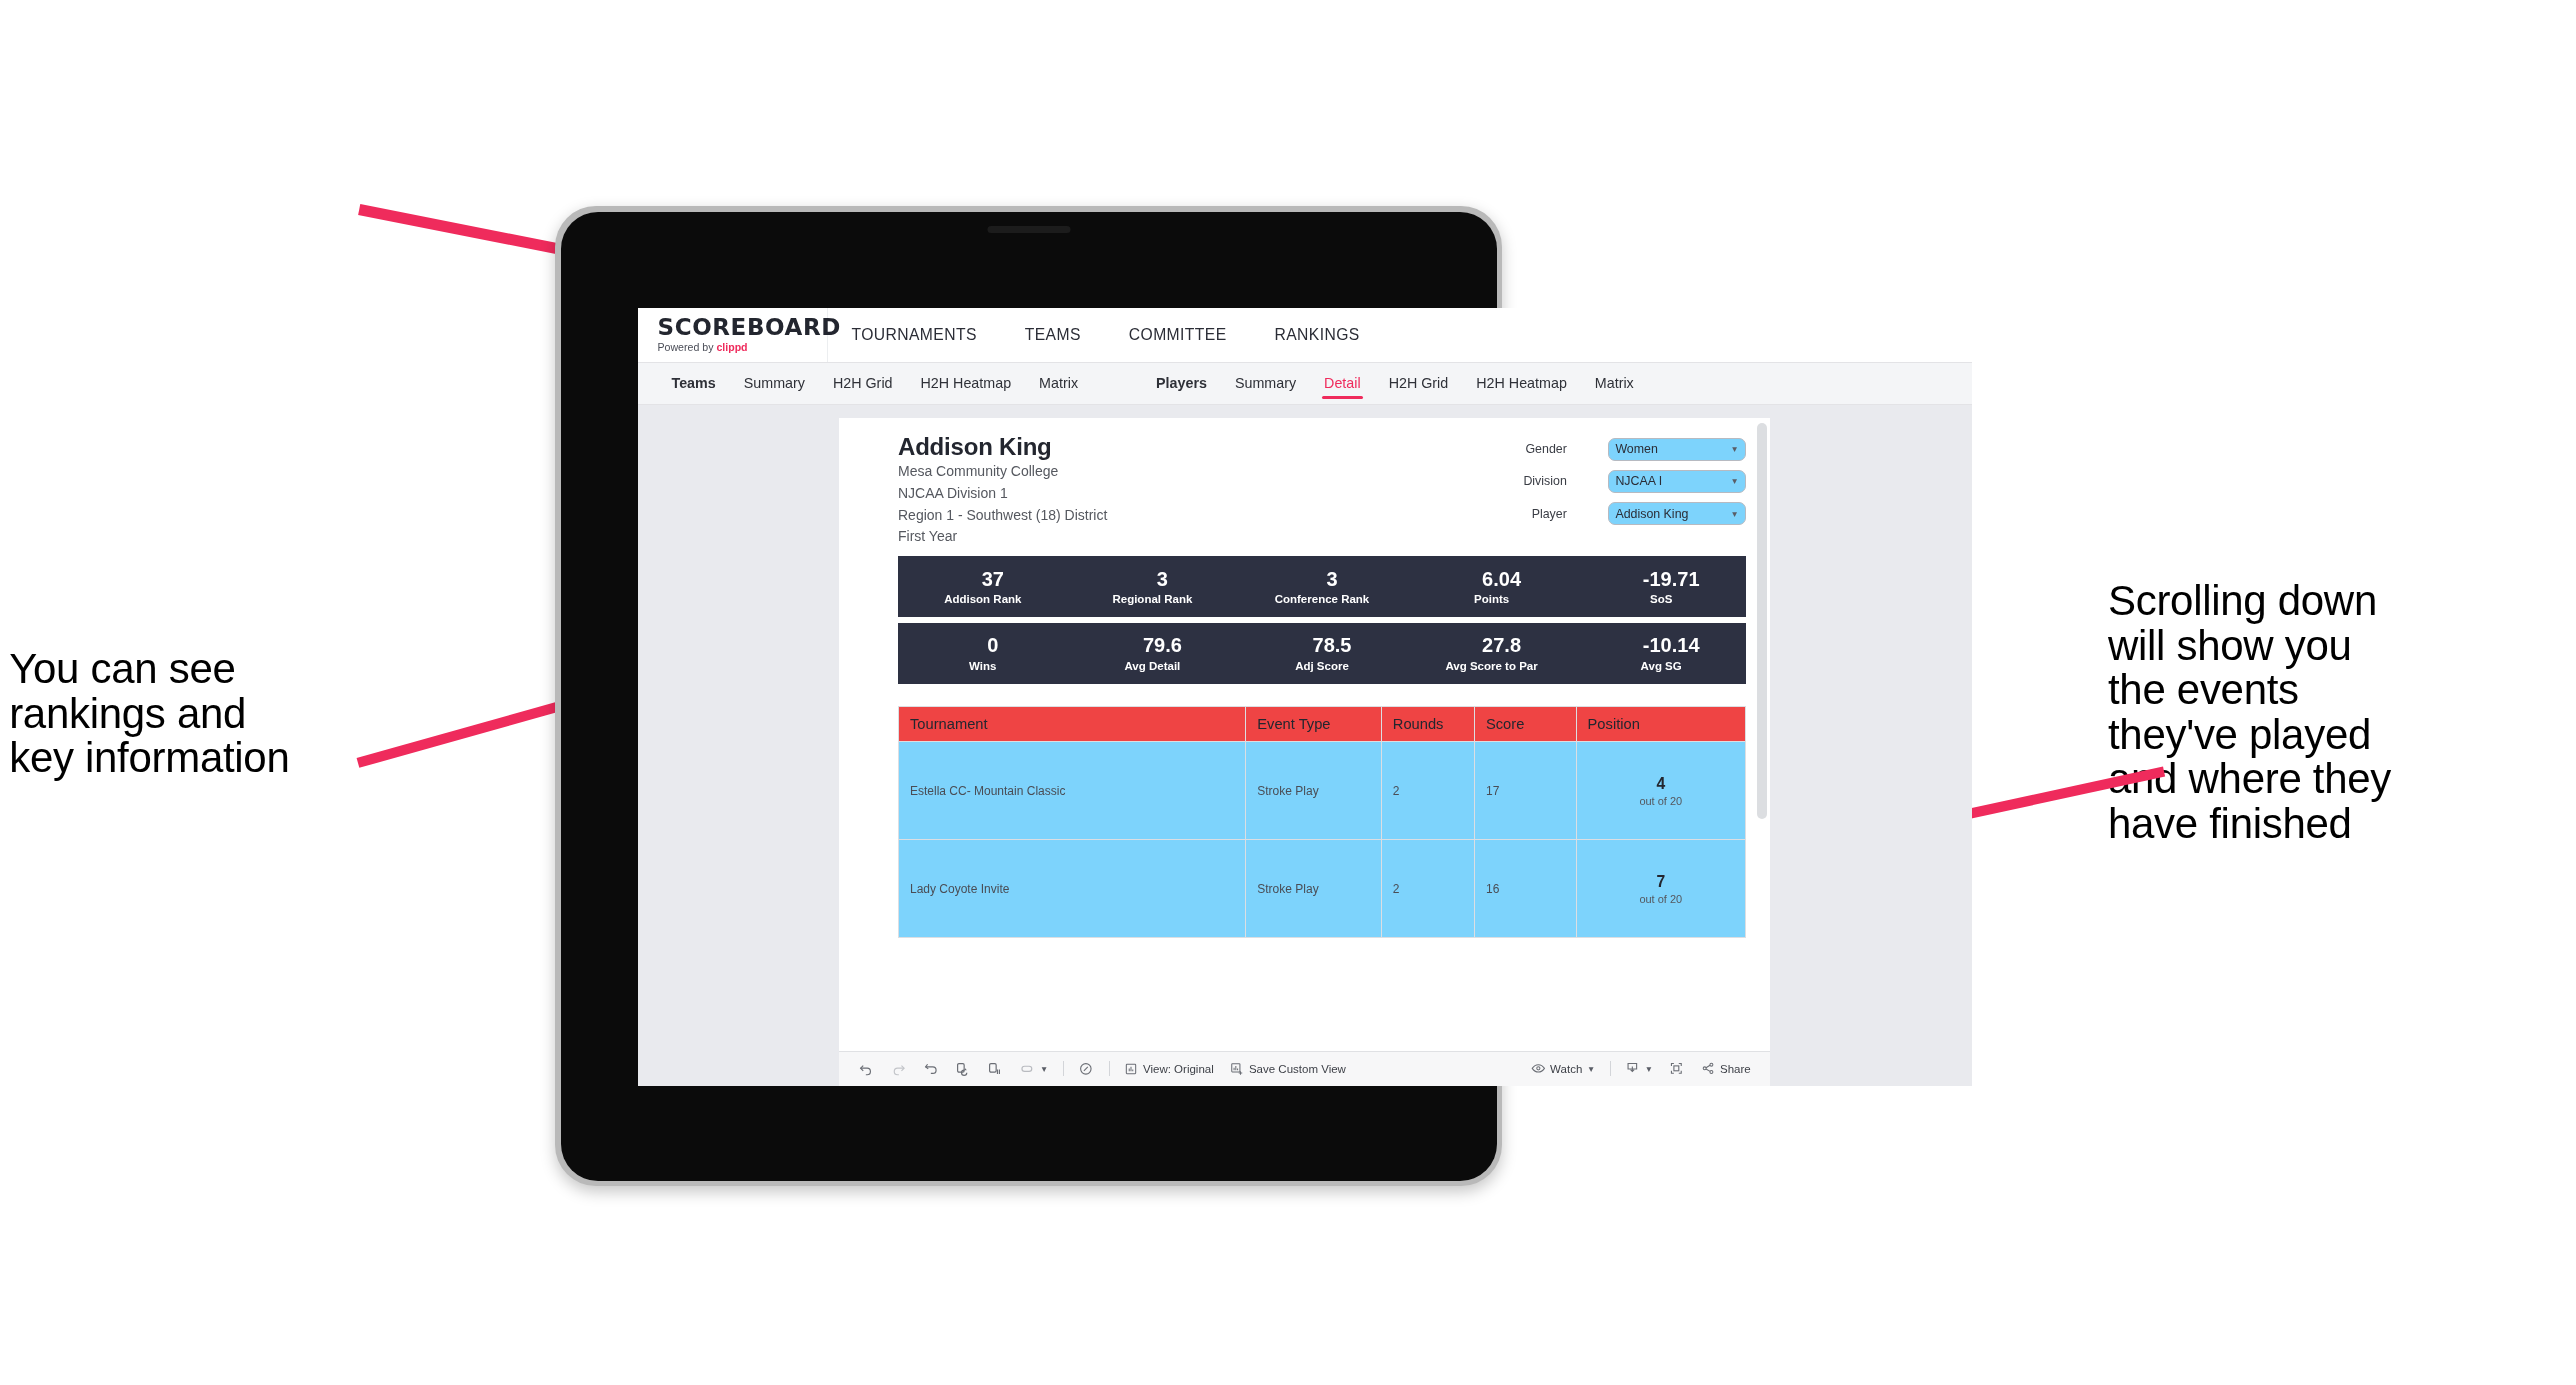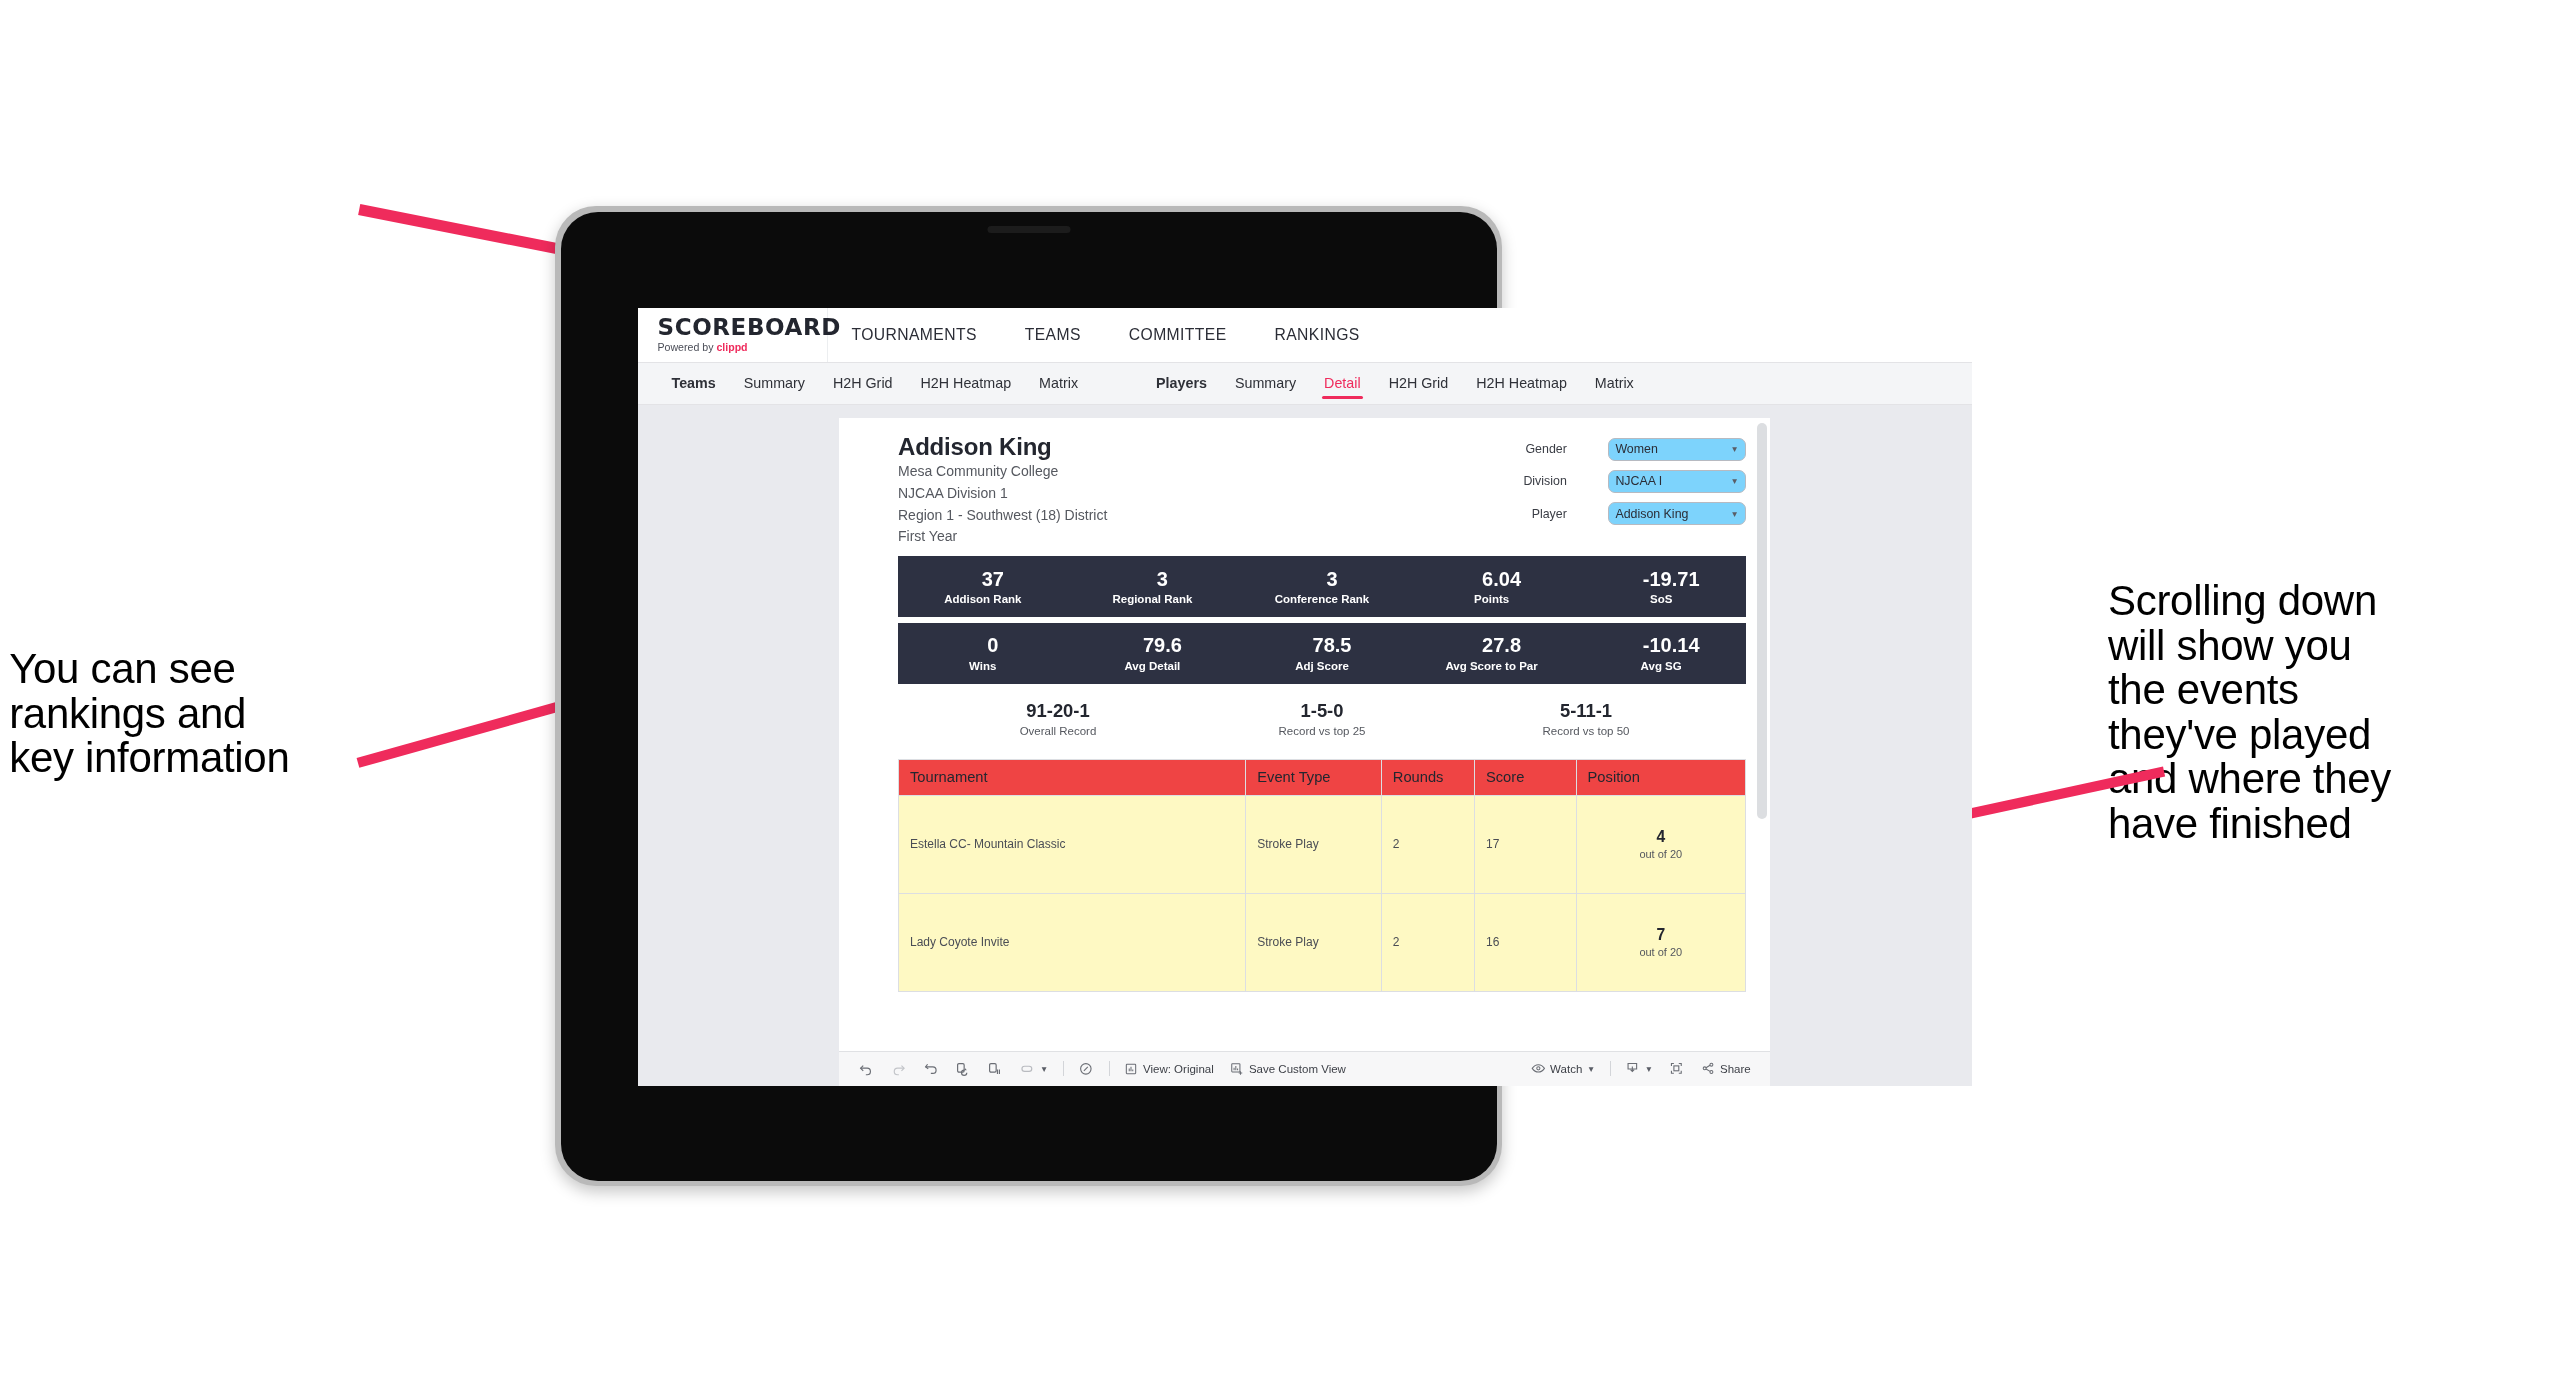--- a/index.html
+++ b/index.html
@@ -170,21 +170,21 @@
     table-layout: fixed;
   }
   table.events th {
     text-align: left; font-size: 14.7px; font-weight: 400;
     color: #23262f; padding: 9.2px 11px;
     border: 0.9px solid #dcdee2; background: #ef4444;
   }
   table.events td {
     font-size: 12px; color: #4a4d55;
     padding: 11px; border: 0.9px solid #dcdee2;
-    background: #fef9c3; height: 98px; vertical-align: middle;
+    background: #7dd3fc; height: 98px; vertical-align: middle;
   }
   td.pos { text-align: center; background: #f6f6f7; }
   td.pos .pv { font-size: 15.7px; font-weight: 700; color: #23262f; }
   td.pos .pk { font-size: 11px; color: #55585f; margin-top: 1.8px; }
   .col-t { width: 41%; } .col-e { width: 16%; }
   .col-r { width: 11%; } .col-s { width: 12%; } .col-p { width: 20%; }
 
   
   #vscroll {
     position: absolute; right: 2.8px; top: 5.5px;
@@ -355,34 +355,20 @@
                 <div class="stat">
                   <div class="v">27.8</div>
                   <div class="k">Avg Score to Par</div>
                 </div>
                 <div class="stat">
                   <div class="v">-10.14</div>
                   <div class="k">Avg SG</div>
                 </div>
               </div>
 
-              <div class="recrow">
-                <div class="rec">
-                  <div class="v">91-20-1</div>
-                  <div class="k">Overall Record</div>
-                </div>
-                <div class="rec">
-                  <div class="v">1-5-0</div>
-                  <div class="k">Record vs top 25</div>
-                </div>
-                <div class="rec">
-                  <div class="v">5-11-1</div>
-                  <div class="k">Record vs top 50</div>
-                </div>
-              </div>
 
               <table class="events">
                 <thead>
                   <tr>
                     <th class="col-t">Tournament</th>
                     <th class="col-e">Event Type</th>
                     <th class="col-r">Rounds</th>
                     <th class="col-s">Score</th>
                     <th class="col-p">Position</th>
                   </tr>

